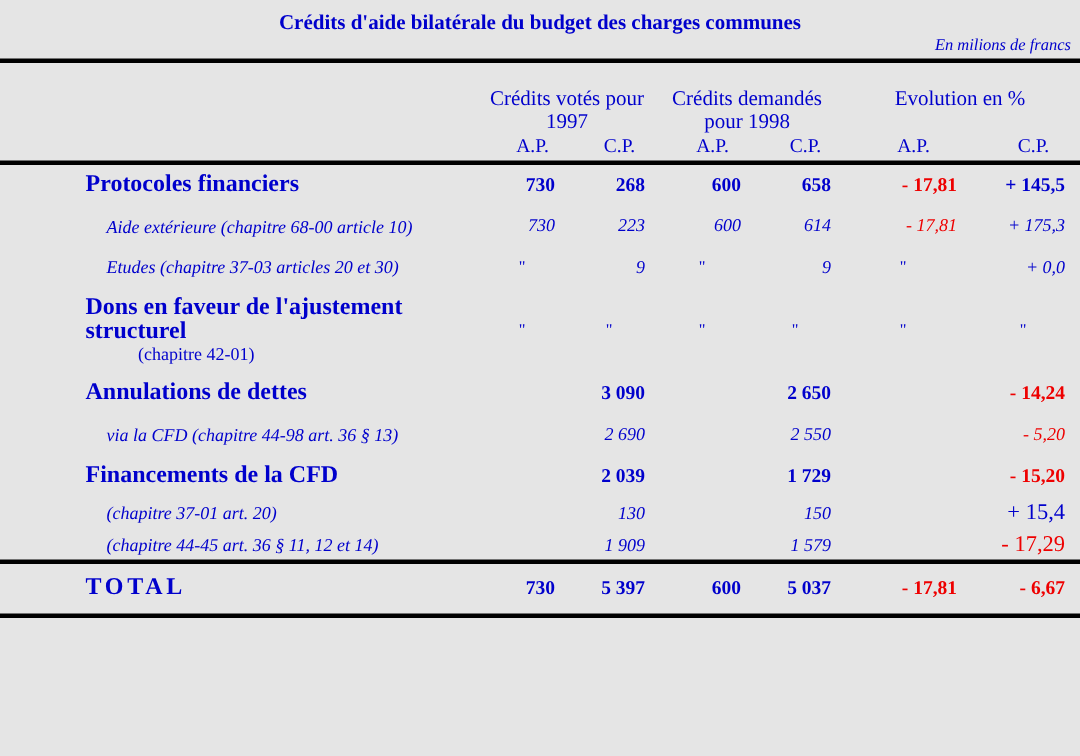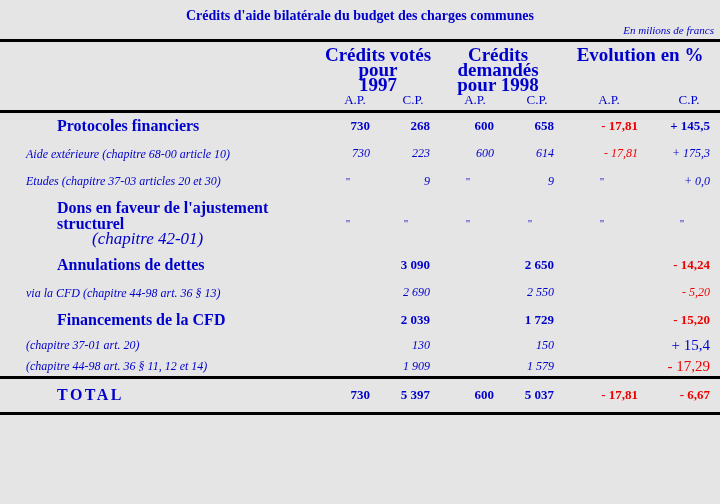--- a/index.html
+++ b/index.html
@@ -16,30 +16,30 @@
     margin-bottom:2px;padding-right:6px;text-align:right;
     font-style:italic;font-size:11px;line-height:13px;color:var(--blue);
   }
   table.credits{
     width:720px;border-collapse:collapse;table-layout:fixed;
     border-top:3px solid #000;
   }
   thead{border-bottom:3px solid #000;}
   th{font-weight:normal;padding:0;color:var(--blue);}
   .group-row{height:36px;}
-  .group-row th{vertical-align:top;padding-top:5px;font-weight:bold;font-size:19px;line-height:15px;text-align:center;}
+  .group-row th{vertical-align:top;padding-top:17px;font-weight:normal;font-size:14px;line-height:15px;text-align:center;}
   .sub-row{height:19px;}
   .sub-row th{font-size:13px;text-align:center;padding-left:14px;vertical-align:top;}
   td{padding:0;vertical-align:middle;color:var(--blue);}
   td.lbl{padding-left:22px;}
-  td.lbl.indent-1{padding-left:26px;margin-left:36px;}
+  td.lbl.indent-1{padding-left:71px;margin-left:36px;}
   .line{white-space:nowrap;}
   .ls-bold{font-weight:bold;font-size:16px;line-height:16px;margin-left:35px;}
   .ls-italic{font-style:italic;font-size:12px;line-height:16px;}
-  .ls-chapter{font-size:17px;line-height:14px;padding-left:70px;font-style:italic;}
+  .ls-chapter{font-size:12px;line-height:14px;padding-left:70px;}
   td.num{text-align:right;padding-right:6px;white-space:nowrap;}
   td.num:last-child{padding-right:10px;}
   .cs-bold{font-weight:bold;font-size:13px;}
   .cs-italic{font-style:italic;font-size:12px;}
   .cs-plain{font-size:15px;}
   .cs-quote{font-size:11px;text-align:center !important;padding-right:0 !important;}
   .c-blue{color:var(--blue);}
   .c-red{color:var(--red);}
   tr.r-protocoles{height:29px;}
   tr.r-aide-exterieure{height:27px;}
@@ -186,21 +186,21 @@
           </td>
           <td class="num cs-italic c-blue"></td>
           <td class="num cs-italic c-blue">130</td>
           <td class="num cs-italic c-blue"></td>
           <td class="num cs-italic c-blue">150</td>
           <td class="num cs-italic c-blue"></td>
           <td class="num cs-plain c-blue">+ 15,4</td>
         </tr>
         <tr class="r-chap-44-98">
           <td class="lbl indent-1">
-            <div class="line ls-italic">(chapitre 44-98 art. 36 § 11, 12 et 14)</div>
+            <div class="line ls-italic">(chapitre 44-45 art. 36 § 11, 12 et 14)</div>
           </td>
           <td class="num cs-italic c-blue"></td>
           <td class="num cs-italic c-blue">1 909</td>
           <td class="num cs-italic c-blue"></td>
           <td class="num cs-italic c-blue">1 579</td>
           <td class="num cs-italic c-blue"></td>
           <td class="num cs-plain c-red">- 17,29</td>
         </tr>
         <tr class="r-total">
           <td class="lbl indent-0">

